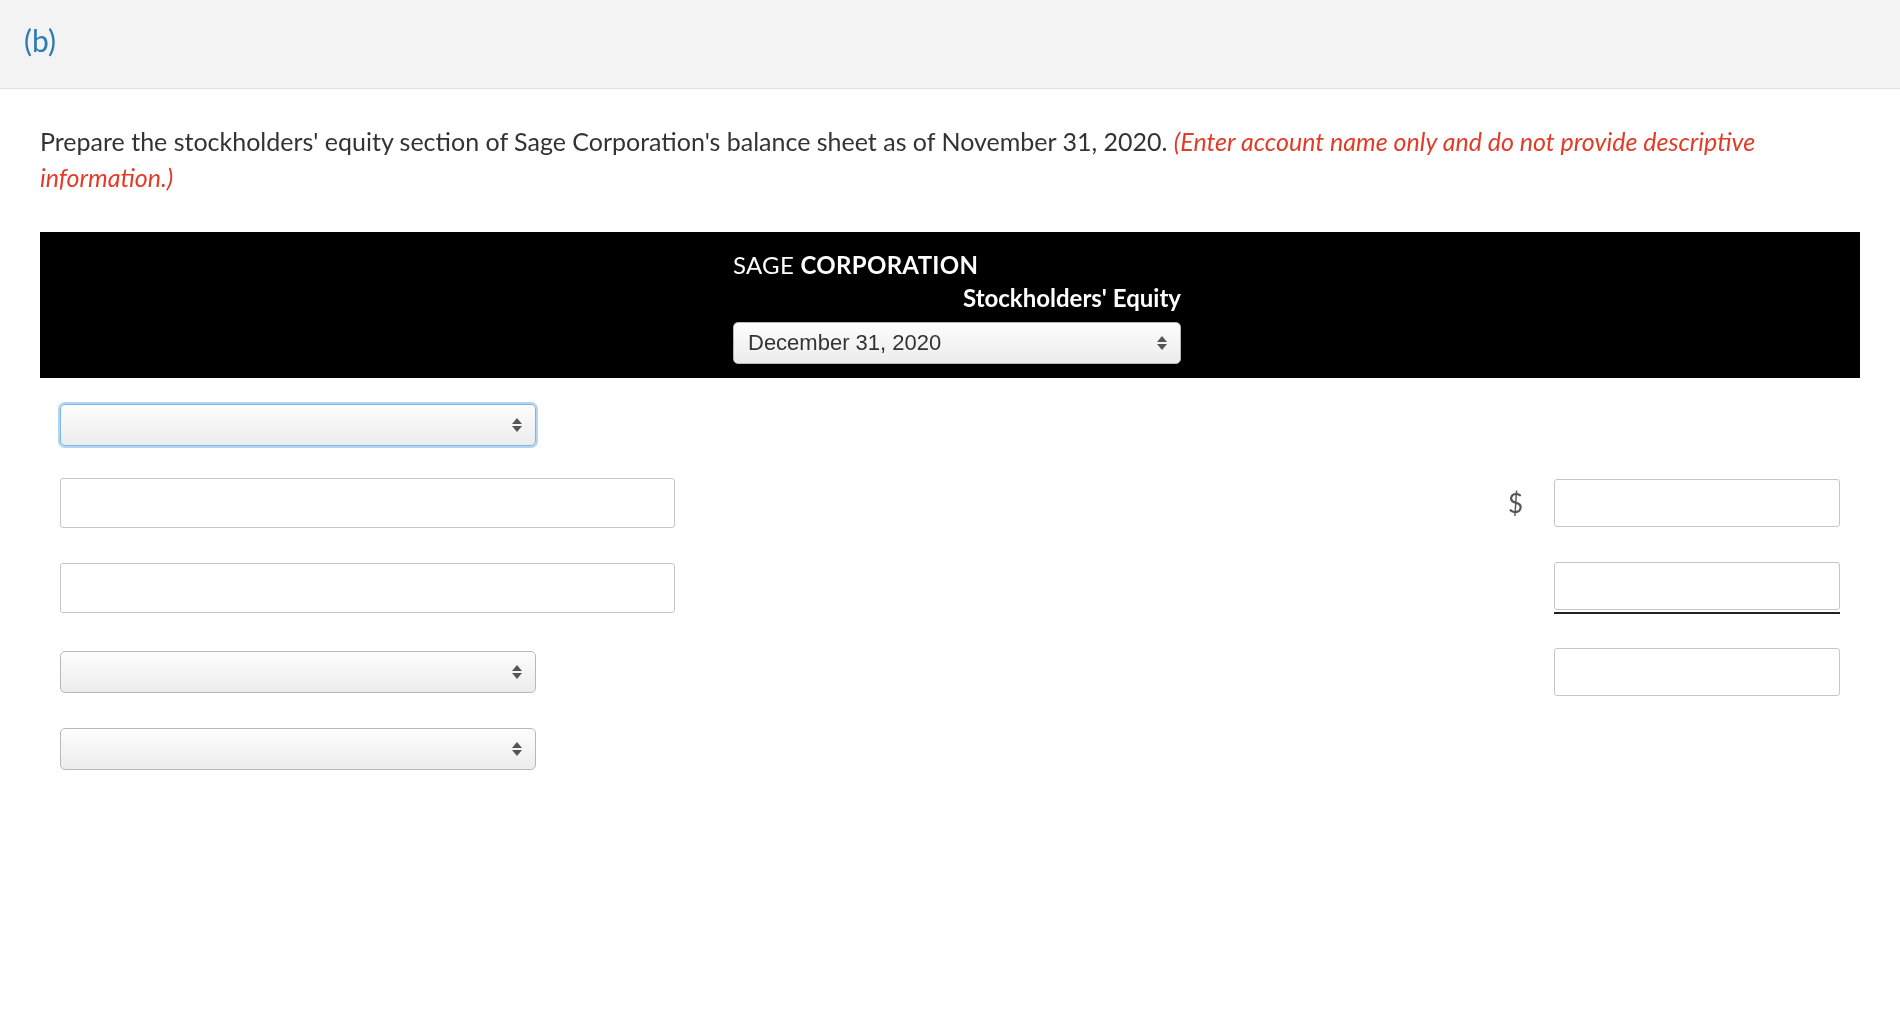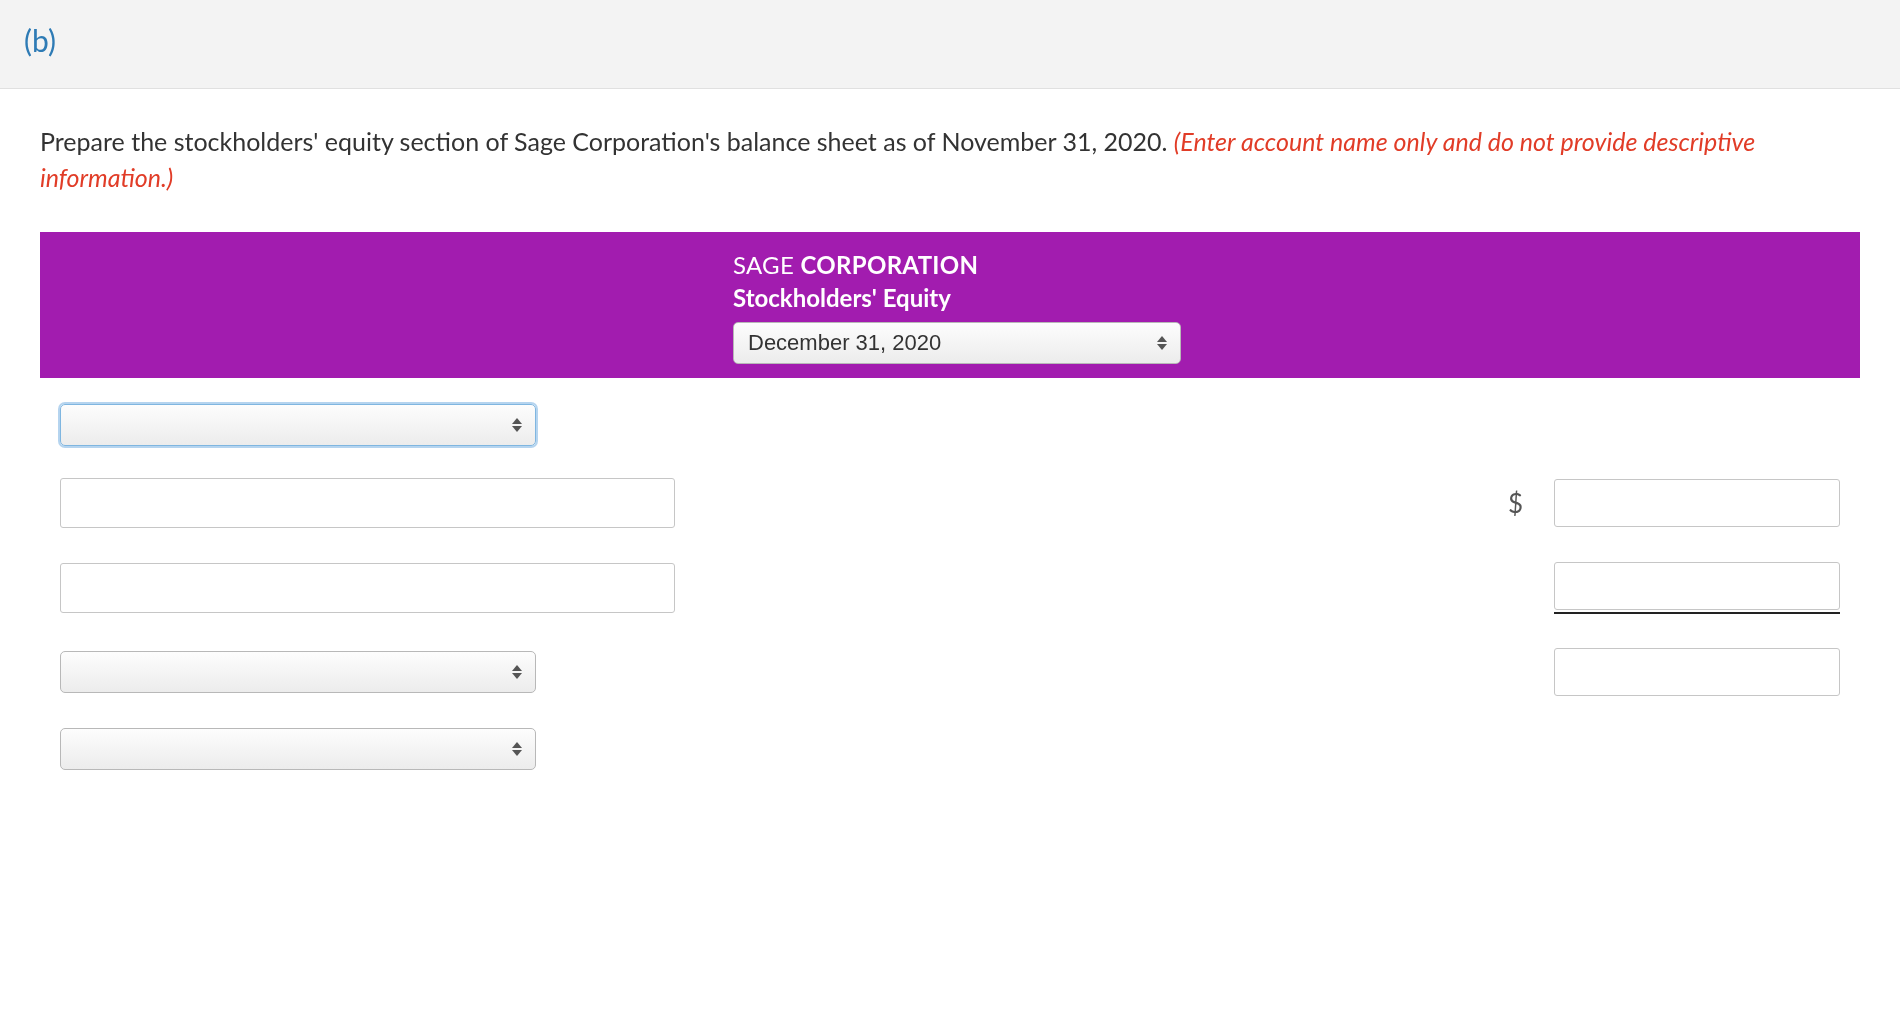--- a/index.html
+++ b/index.html
@@ -29,39 +29,40 @@
   }
   .instruction-hint {
     color: #e13c27;
     font-style: italic;
   }
   .sheet {
     margin-left: 0;
     margin-right: 0;
   }
   .sheet-header {
-    background: #a21caf;
+    background: #000000;
     color: #fff;
     padding: 18px 0 14px 14px;
     text-align: center;
     margin-top: 16px;
   }
   .sheet-header-inner {
     display: inline-block;
     text-align: left;
   }
   .company-name {
     font-size: 24px;
     letter-spacing: 0.3px;
   }
   .company-name .bold { font-weight: 700; }
   .section-title {
     font-size: 24px;
     font-weight: 700;
     margin-top: 4px;
+    text-align: right;
   }
   .date-select-wrap {
     margin-top: 10px;
   }
   .select-control {
     appearance: none;
     -webkit-appearance: none;
     background: linear-gradient(#fdfdfd, #ececec);
     border: 1px solid #b8b8b8;
     border-radius: 5px;

